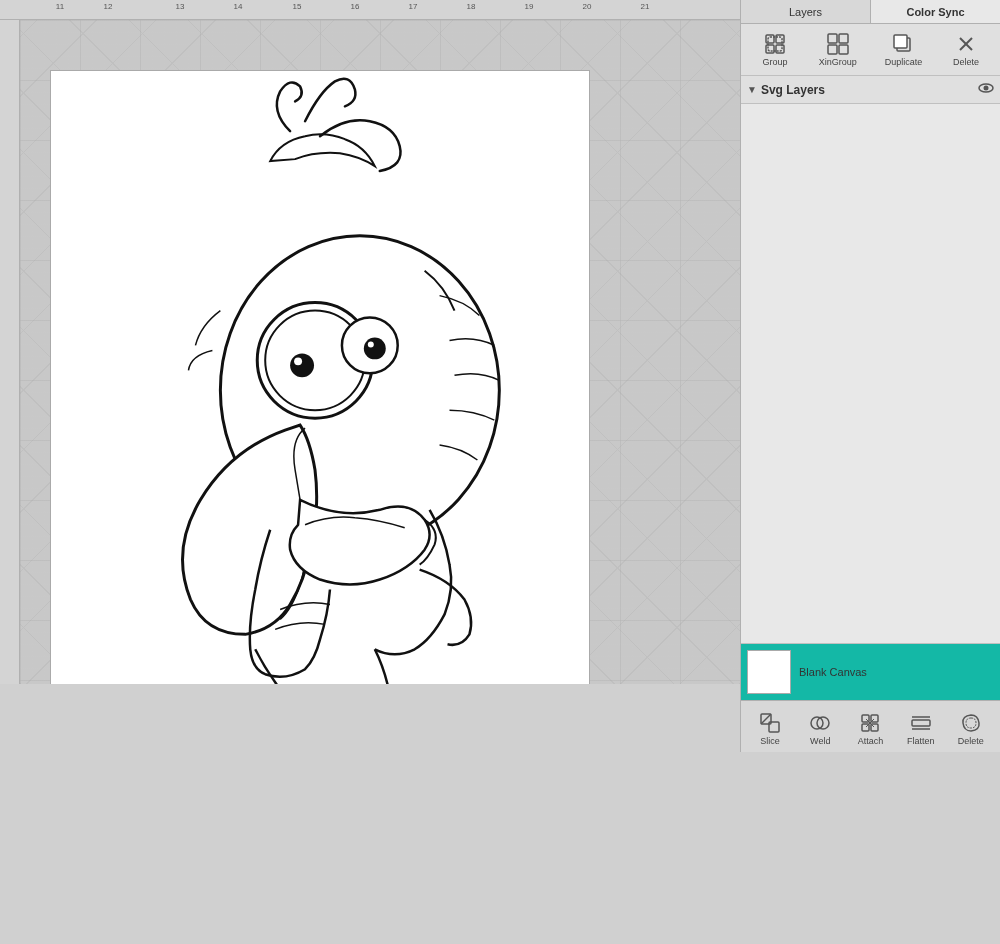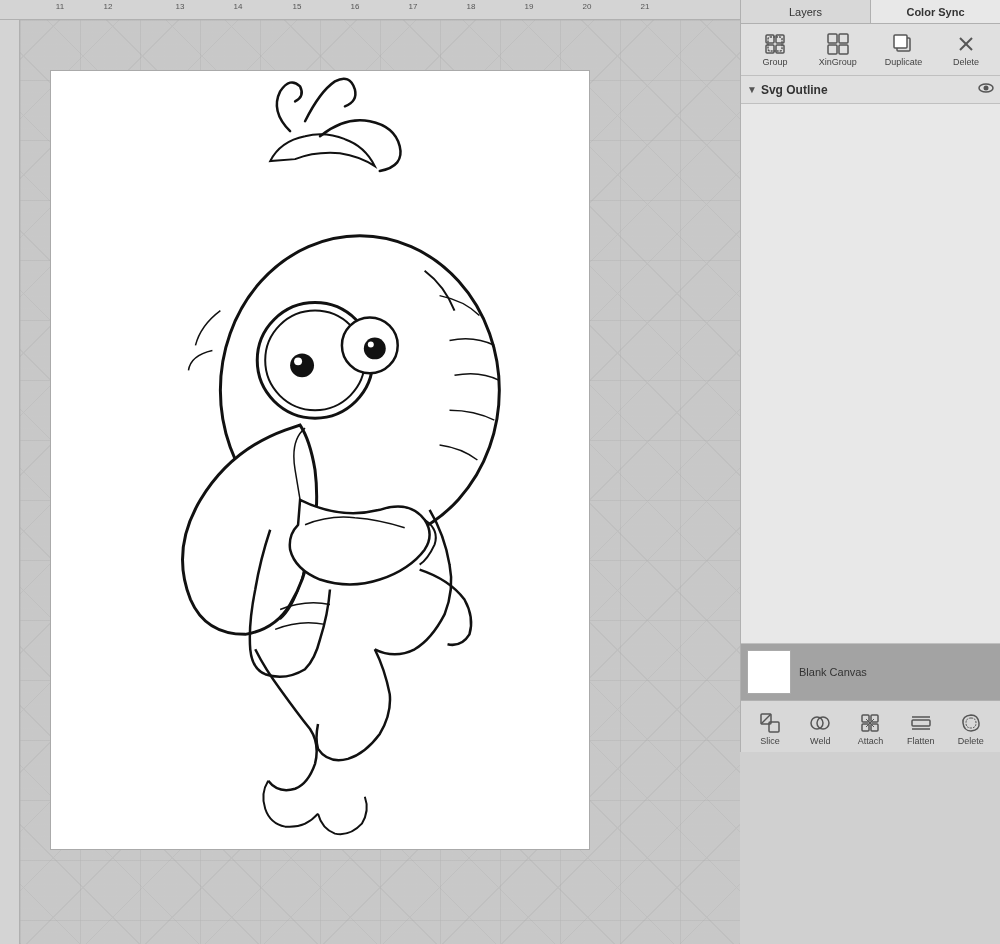--- a/index.html
+++ b/index.html
@@ -1,21 +1,21 @@
 <!DOCTYPE html>
 <html><head>
   <meta charset="utf-8">
   <style>
     * { margin: 0; padding: 0; box-sizing: border-box; }
     body { width: 1000px; height: 944px; overflow: hidden; background: #d0d0d0; font-family: Arial, sans-serif; font-size: 12px; display: flex; }
 
     
     #canvas-area {
       width: 740px;
-      height: 944px;
+      height: 684px;
       background: #14532d;
       position: relative;
       overflow: hidden;
     }
 
     
     .ruler-top {
       position: absolute;
       top: 0; left: 0; right: 0;
       height: 20px;
@@ -199,21 +199,21 @@
 
     .layer-name {
       font-size: 11px;
       color: #333;
     }
 
     
     .blank-canvas-section {
       padding: 6px;
       border-top: 1px solid #c0c0c0;
-      background: #a3a3a3;
+      background: #14b8a6;
       display: flex;
       align-items: center;
       gap: 8px;
     }
 
     .blank-canvas-thumb {
       width: 44px;
       height: 44px;
       border: 1px solid #aaa;
       background: white;
@@ -370,21 +370,21 @@
         <line x1="17" y1="5" x2="5" y2="17" stroke="#555" stroke-width="2"></line>
       </svg>
       <span class="label">Delete</span>
     </div>
   </div>
 
   <div class="layers-section">
 
     <div class="layer-header">
       <span class="triangle">▼</span>
-      <span>Svg Outline</span>
+      <span>Svg Layers</span>
       <span class="layer-eye">
         <svg width="16" height="16" viewBox="0 0 16 16" fill="none">
           <ellipse cx="8" cy="8" rx="7" ry="4" stroke="#555" stroke-width="1.5"></ellipse>
           <circle cx="8" cy="8" r="2.5" fill="#555"></circle>
         </svg>
       </span>
     </div>
 
   </div>
 

